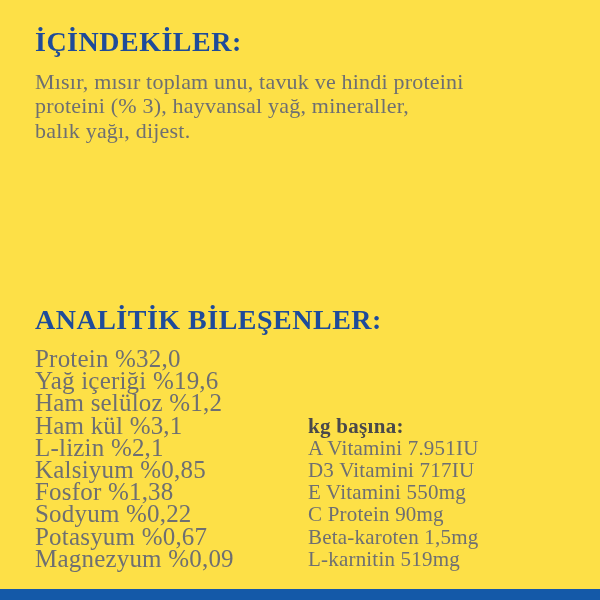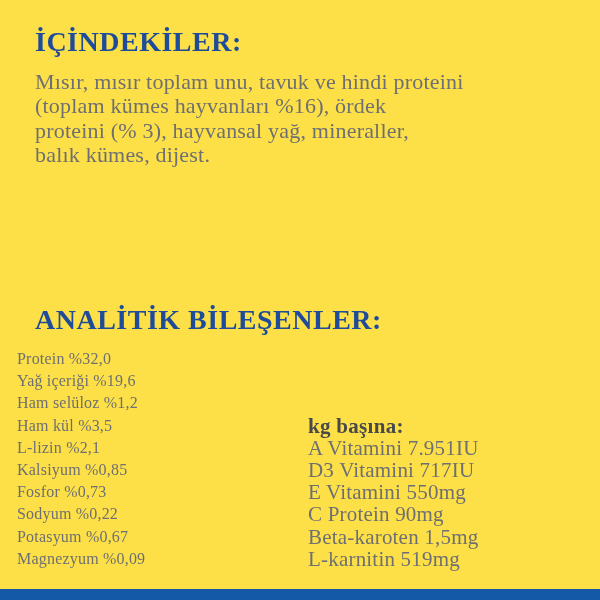--- a/index.html
+++ b/index.html
@@ -35,23 +35,23 @@
     top: 70px;
     font-size: 22px;
     line-height: 24.3px;
     letter-spacing: 0.2px;
     color: #6e6f72;
   }
   #ingredients-body .body-line { white-space: nowrap; }
 
   #components-list {
     position: absolute;
-    left: 17px;
+    left: 35px;
     top: 348px;
-    font-size: 16px;
+    font-size: 25px;
     line-height: 22.2px;
     letter-spacing: 0.2px;
     color: #6e6f72;
   }
   #components-list .list-line { white-space: nowrap; }
 
   #per-kg-block {
     position: absolute;
     left: 308px;
     top: 414.5px;
@@ -79,37 +79,36 @@
 </head>
 <body>
 
 <div id="page">
 
   <section>
     <h2 id="ingredients-heading" class="section-heading">İÇİNDEKİLER:</h2>
 
     <div id="ingredients-body">
         <div class="body-line">Mısır, mısır toplam unu, tavuk ve hindi proteini</div>
-        <div class="body-line">(toplam kümes hayvanları %16), ördek</div>
         <div class="body-line">proteini (% 3), hayvansal yağ, mineraller,</div>
-        <div class="body-line">balık kümes, dijest.</div>
+        <div class="body-line">balık yağı, dijest.</div>
       </div>
   </section>
 
   <section>
     <h2 id="analytics-heading" class="section-heading">ANALİTİK BİLEŞENLER:</h2>
 
     <div id="components-list">
         <div class="list-line">Protein %32,0</div>
         <div class="list-line">Yağ içeriği %19,6</div>
         <div class="list-line">Ham selüloz %1,2</div>
-        <div class="list-line">Ham kül %3,5</div>
+        <div class="list-line">Ham kül %3,1</div>
         <div class="list-line">L-lizin %2,1</div>
         <div class="list-line">Kalsiyum %0,85</div>
-        <div class="list-line">Fosfor %0,73</div>
+        <div class="list-line">Fosfor %1,38</div>
         <div class="list-line">Sodyum %0,22</div>
         <div class="list-line">Potasyum %0,67</div>
         <div class="list-line">Magnezyum %0,09</div>
       </div>
 
     <div id="per-kg-block">
       <div id="per-kg-label">kg başına:</div>
       <div id="per-kg-list">
           <div class="list-line">A Vitamini 7.951IU</div>
           <div class="list-line">D3 Vitamini 717IU</div>

